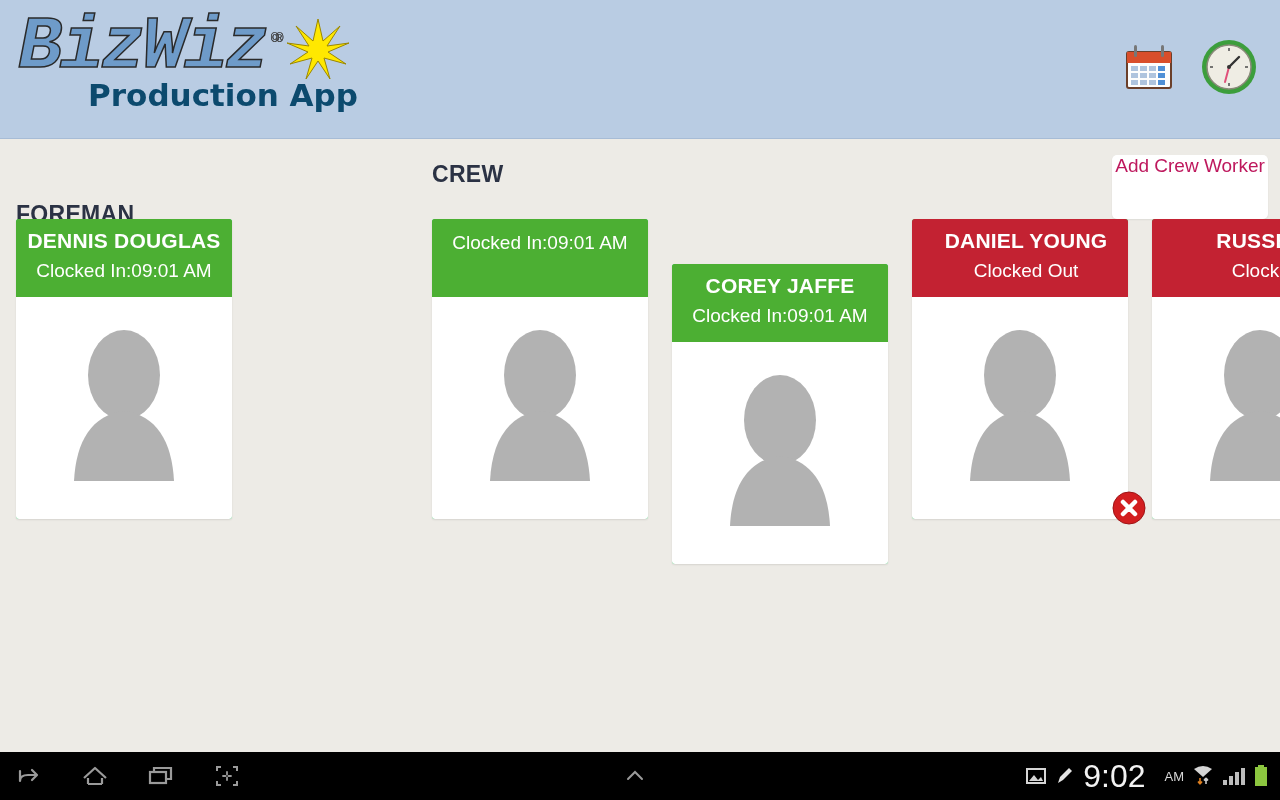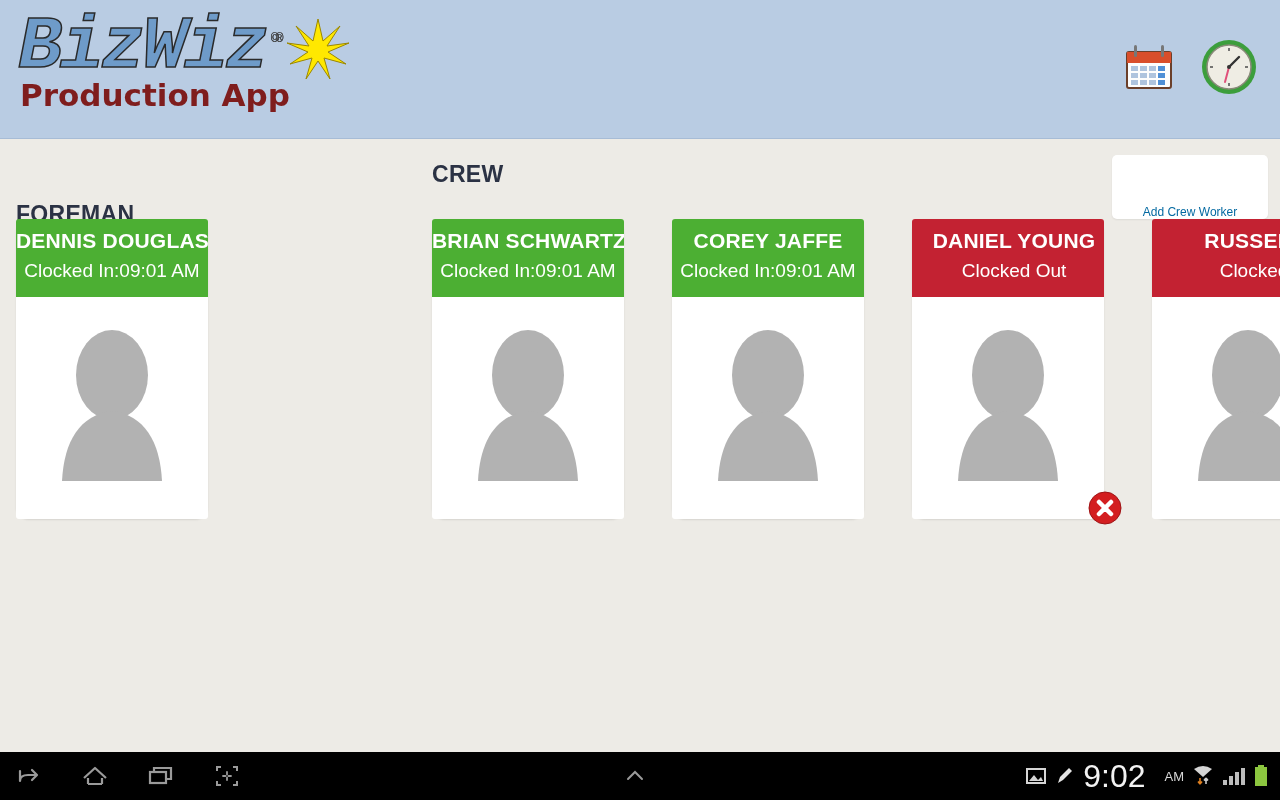--- a/index.html
+++ b/index.html
@@ -39,24 +39,25 @@
     font-size: 13px; font-style: normal; font-weight: normal;
     color: #444; -webkit-text-stroke: 0;
   }
   .starburst {
     position: absolute; left: 268px; top: 8px;
     width: 64px; height: 64px;
   }
   .logo-sub {
     font-family: "DejaVu Sans", sans-serif;
     font-weight: bold; font-size: 31px; line-height: 34px;
-    color: #7f1d1d;
+    color: #0c4a6e;
     margin-top: -6px;
     margin-left: 2px;
     letter-spacing: 0px;
+    text-align: right;
   }
   .header-icons {
     position: absolute; right: 22px; top: 38px;
     display: flex; align-items: center; gap: 22px;
   }
   .icon-btn { width: 58px; height: 58px; display: block; cursor: pointer; }
 
   
   .main {
     position: absolute; top: 139px; left: 0;
@@ -71,33 +72,33 @@
     letter-spacing: 0.3px;
   }
   #foreman-title { left: 16px; top: 22px; margin-top: 40px; }
   #crew-title { left: 432px; top: 22px; }
 
   .add-crew-btn {
     position: absolute; right: 12px; top: 16px;
     width: 156px; height: 64px;
     background: #FFFFFF;
     border-radius: 5px;
-    display: flex; align-items: flex-end; justify-content: center;
-    font-size: 12px; color: #0369a1;
+    display: flex; align-items: flex-start; justify-content: center;
+    font-size: 19px; color: #be185d;
     cursor: pointer;
     box-shadow: 0 1px 2px rgba(0,0,0,0.07);
   }
 
   
   .card {
     position: absolute;
     top: 80px;
-    width: 192px; height: 300px;
+    width: 216px; height: 300px;
     background: #22c55e;
-    border-radius: 13px;
+    border-radius: 3px;
     box-shadow: 0 1px 2px rgba(0,0,0,0.10);
     overflow: visible;
   }
   .card-head {
     height: 78px;
     border-radius: 3px 3px 0 0;
     padding-top: 8px;
     text-align: center;
     color: #FFFFFF;
   }
@@ -238,31 +239,30 @@
           </div>
           <div class="card-body">
             <svg class="avatar" viewBox="0 0 108 170">
       <ellipse cx="54" cy="52" rx="36" ry="45" fill="#B2B2B2"></ellipse>
       <path d="M54 88 C22 92 6 118 4 158 L104 158 C102 118 86 92 54 88 Z" fill="#B2B2B2"></path>
     </svg>
           </div>
         </div>
         <div class="card" style="left: 432px;">
           <div class="card-head in">
-            <div class="card-name">BRIAN SCHWARTZ</div>
             <div class="card-status">Clocked In:09:01 AM</div>
           </div>
           <div class="card-body">
             <svg class="avatar" viewBox="0 0 108 170">
       <ellipse cx="54" cy="52" rx="36" ry="45" fill="#B2B2B2"></ellipse>
       <path d="M54 88 C22 92 6 118 4 158 L104 158 C102 118 86 92 54 88 Z" fill="#B2B2B2"></path>
     </svg>
           </div>
         </div>
-        <div class="card" style="left: 672px;">
+        <div class="card" style="left: 672px; margin-top: 45px;">
           <div class="card-head in">
             <div class="card-name">COREY JAFFE</div>
             <div class="card-status">Clocked In:09:01 AM</div>
           </div>
           <div class="card-body">
             <svg class="avatar" viewBox="0 0 108 170">
       <ellipse cx="54" cy="52" rx="36" ry="45" fill="#B2B2B2"></ellipse>
       <path d="M54 88 C22 92 6 118 4 158 L104 158 C102 118 86 92 54 88 Z" fill="#B2B2B2"></path>
     </svg>
           </div>

